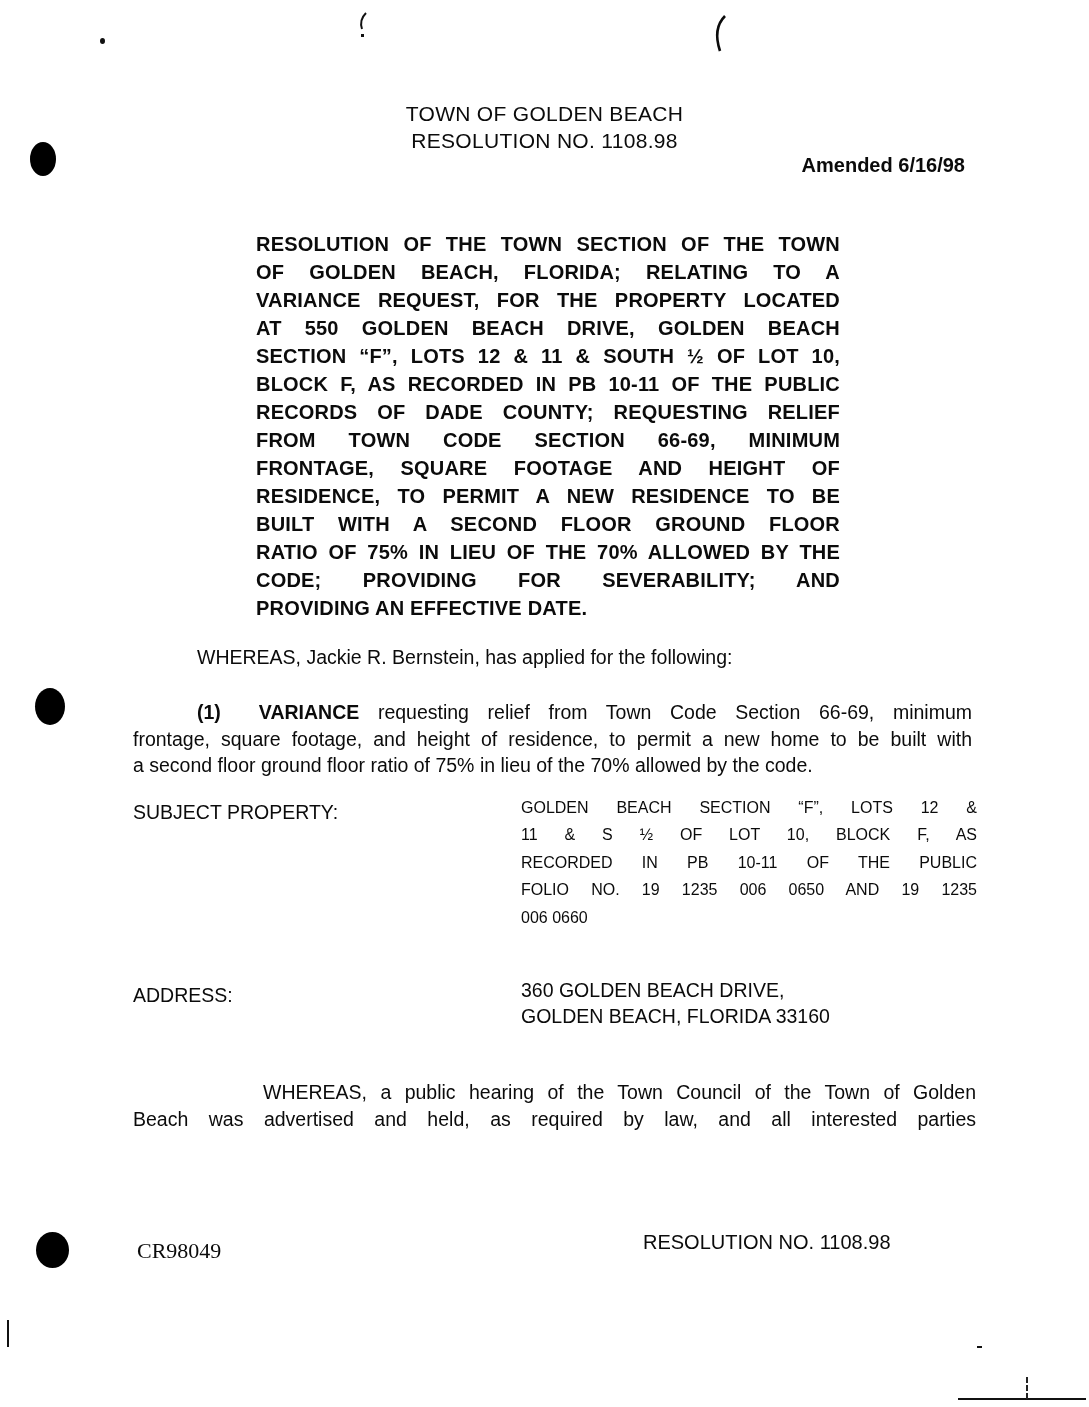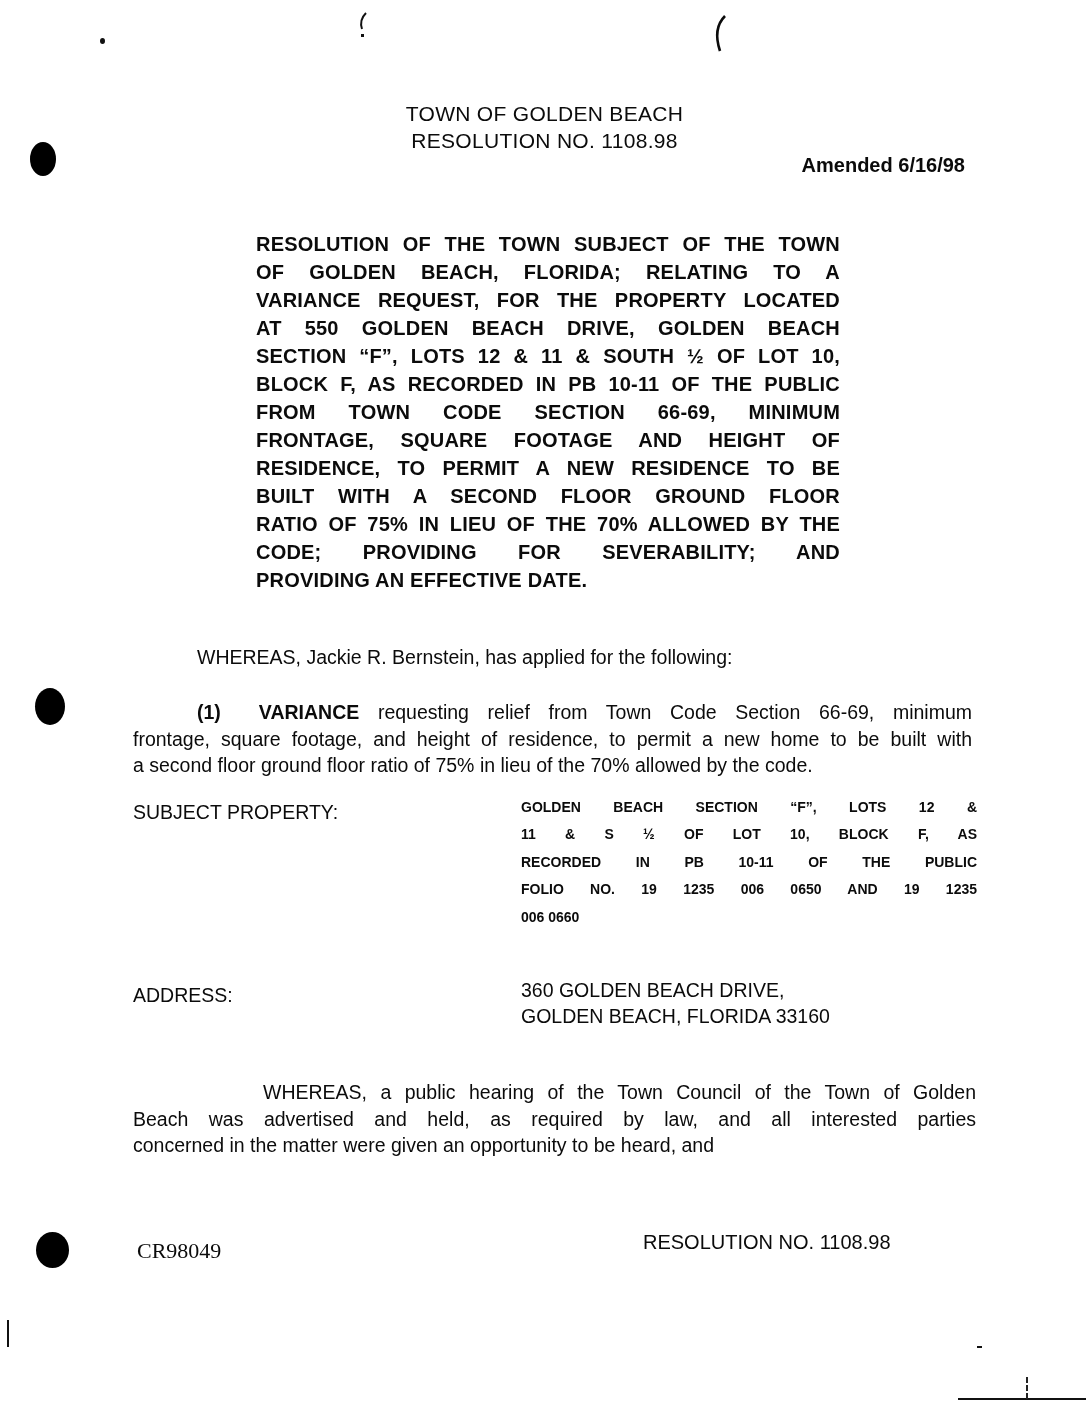--- a/index.html
+++ b/index.html
@@ -17,22 +17,22 @@
     font-size:20px;line-height:28px;letter-spacing:.2px;}
   .jline{text-align:justify;text-align-last:justify;}
   .lline{text-align:left;}
   
   .body-text{font-size:19.5px;line-height:26.5px;}
   .whereas-1{top:644px;left:133px;width:852px;text-indent:64px;}
   .item-1{top:699px;left:133px;width:839px;}
   .item-1 .num,.item-1 .kw{font-weight:bold;}
   .gap{display:inline-block;width:38px;}
   .subject-label{top:799px;left:133px;}
-  .subject-value{top:794px;left:521px;width:456px;font-weight:bold;
-    font-size:14px;line-height:27.4px;}
+  .subject-value{top:794px;left:521px;width:456px;font-weight:normal;
+    font-size:16px;line-height:27.4px;}
   .address-label{top:982px;left:133px;}
   .address-value{top:977px;left:521px;font-size:19.5px;line-height:26px;}
   .whereas-2{top:1079px;left:133px;width:843px;}
   .whereas-2 .first{text-indent:130px;}
   
   .footer-left{top:1238px;left:137px;font-family:"Liberation Serif",serif;
     font-size:22px;}
   .footer-right{top:1231px;left:643px;font-size:20px;}
   
   .hole{background:#000;border-radius:50%;}
@@ -71,26 +71,27 @@
 <div class="abs vtick-br"></div>
 <div class="abs speck speck2"></div>
 
 <div class="abs doc-header">
   <div>TOWN OF GOLDEN BEACH</div>
   <div>RESOLUTION NO. 1108.98</div>
 </div>
 <div class="abs amended">Amended 6/16/98</div>
 
 <div class="abs title-block">
-  <div class="jline">RESOLUTION OF THE TOWN SUBJECT OF THE TOWN</div>
+  <div class="jline">RESOLUTION OF THE TOWN SECTION OF THE TOWN</div>
   <div class="jline">OF GOLDEN BEACH, FLORIDA; RELATING TO A</div>
   <div class="jline">VARIANCE REQUEST, FOR THE PROPERTY LOCATED</div>
   <div class="jline">AT 550 GOLDEN BEACH DRIVE, GOLDEN BEACH</div>
   <div class="jline">SECTION “F”, LOTS 12 &amp; 11 &amp; SOUTH ½ OF LOT 10,</div>
   <div class="jline">BLOCK F, AS RECORDED IN PB 10-11 OF THE PUBLIC</div>
+  <div class="jline">RECORDS OF DADE COUNTY; REQUESTING RELIEF</div>
   <div class="jline">FROM TOWN CODE SECTION 66-69, MINIMUM</div>
   <div class="jline">FRONTAGE, SQUARE FOOTAGE AND HEIGHT OF</div>
   <div class="jline">RESIDENCE, TO PERMIT A NEW RESIDENCE TO BE</div>
   <div class="jline">BUILT WITH A SECOND FLOOR GROUND FLOOR</div>
   <div class="jline">RATIO OF 75% IN LIEU OF THE 70% ALLOWED BY THE</div>
   <div class="jline">CODE; PROVIDING FOR SEVERABILITY; AND</div>
   <div class="lline">PROVIDING AN EFFECTIVE DATE.</div>
 </div>
 
 <div class="abs body-text whereas-1">WHEREAS, Jackie R. Bernstein, has applied for the following:</div>
@@ -112,17 +113,16 @@
 
 <div class="abs body-text address-label">ADDRESS:</div>
 <div class="abs address-value">
   <div>360 GOLDEN BEACH DRIVE,</div>
   <div>GOLDEN BEACH, FLORIDA 33160</div>
 </div>
 
 <div class="abs body-text whereas-2">
   <div class="jline first">WHEREAS, a public hearing of the Town Council of the Town of Golden</div>
   <div class="jline">Beach was advertised and held, as required by law, and all interested parties</div>
-  <div class="lline">concerned in the matter were given an opportunity to be heard, and</div>
 </div>
 
 <div class="abs footer-left">CR98049</div>
 <div class="abs footer-right">RESOLUTION NO. 1108.98</div>
 
 </body></html>

